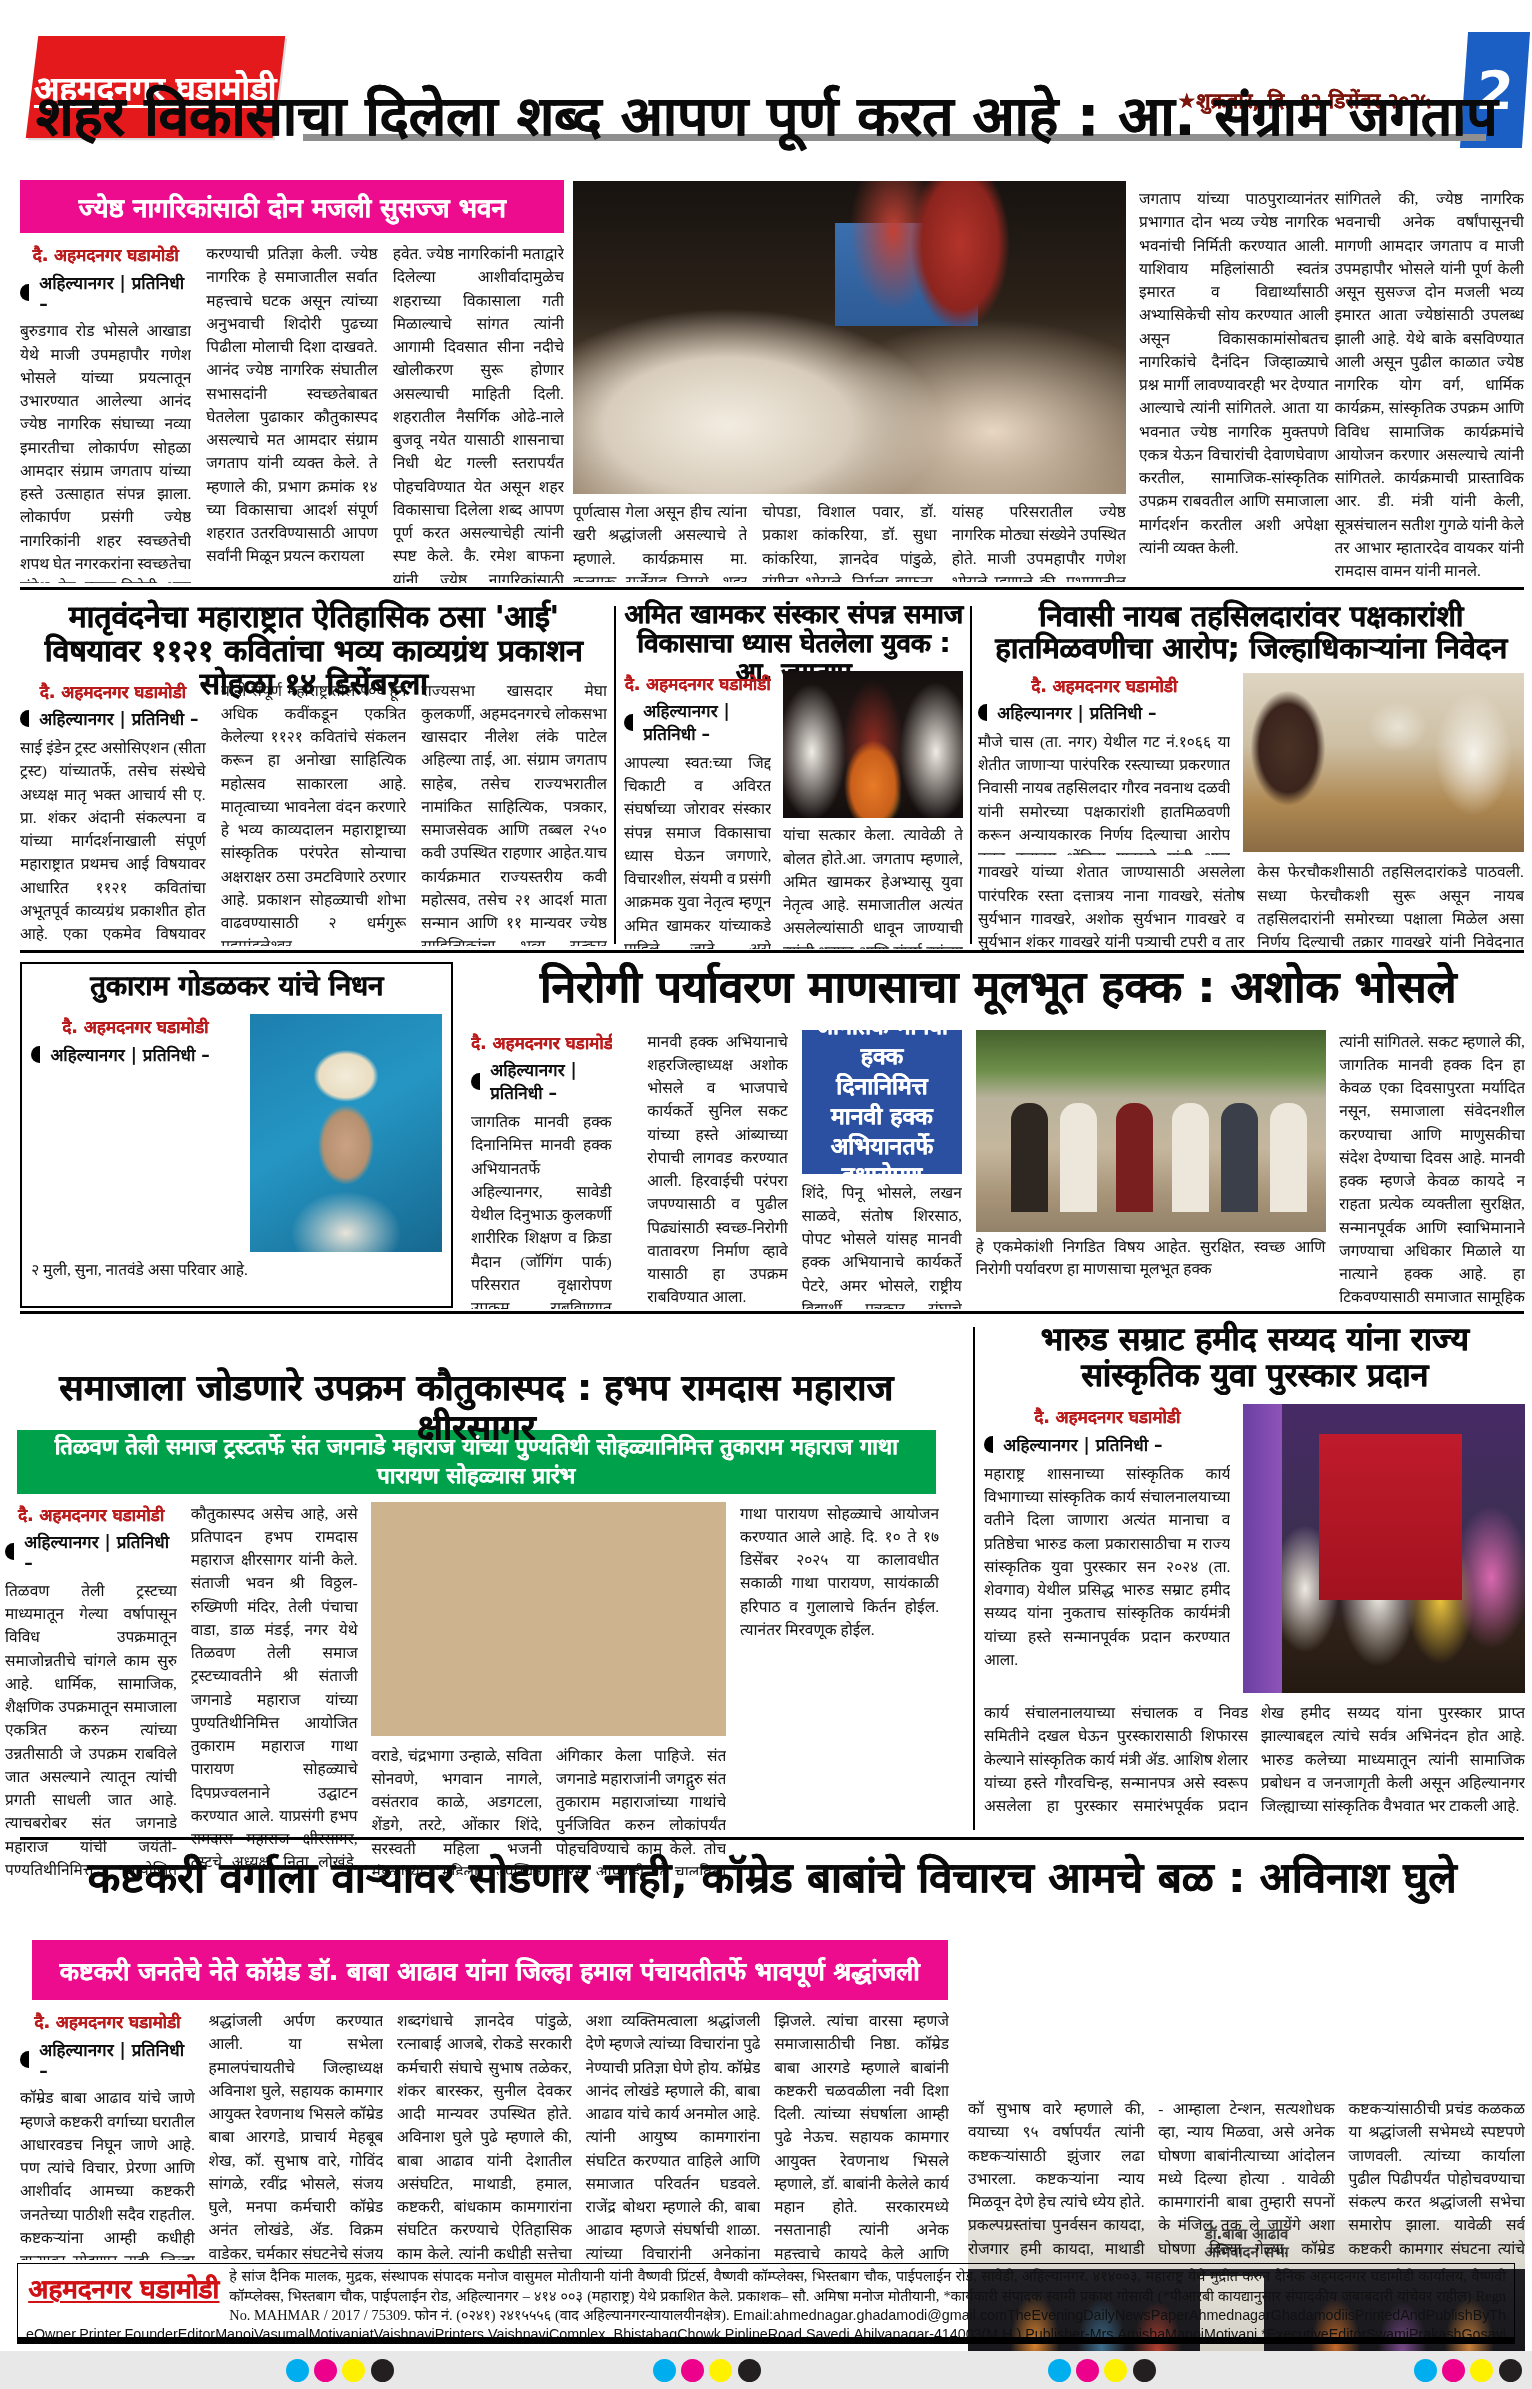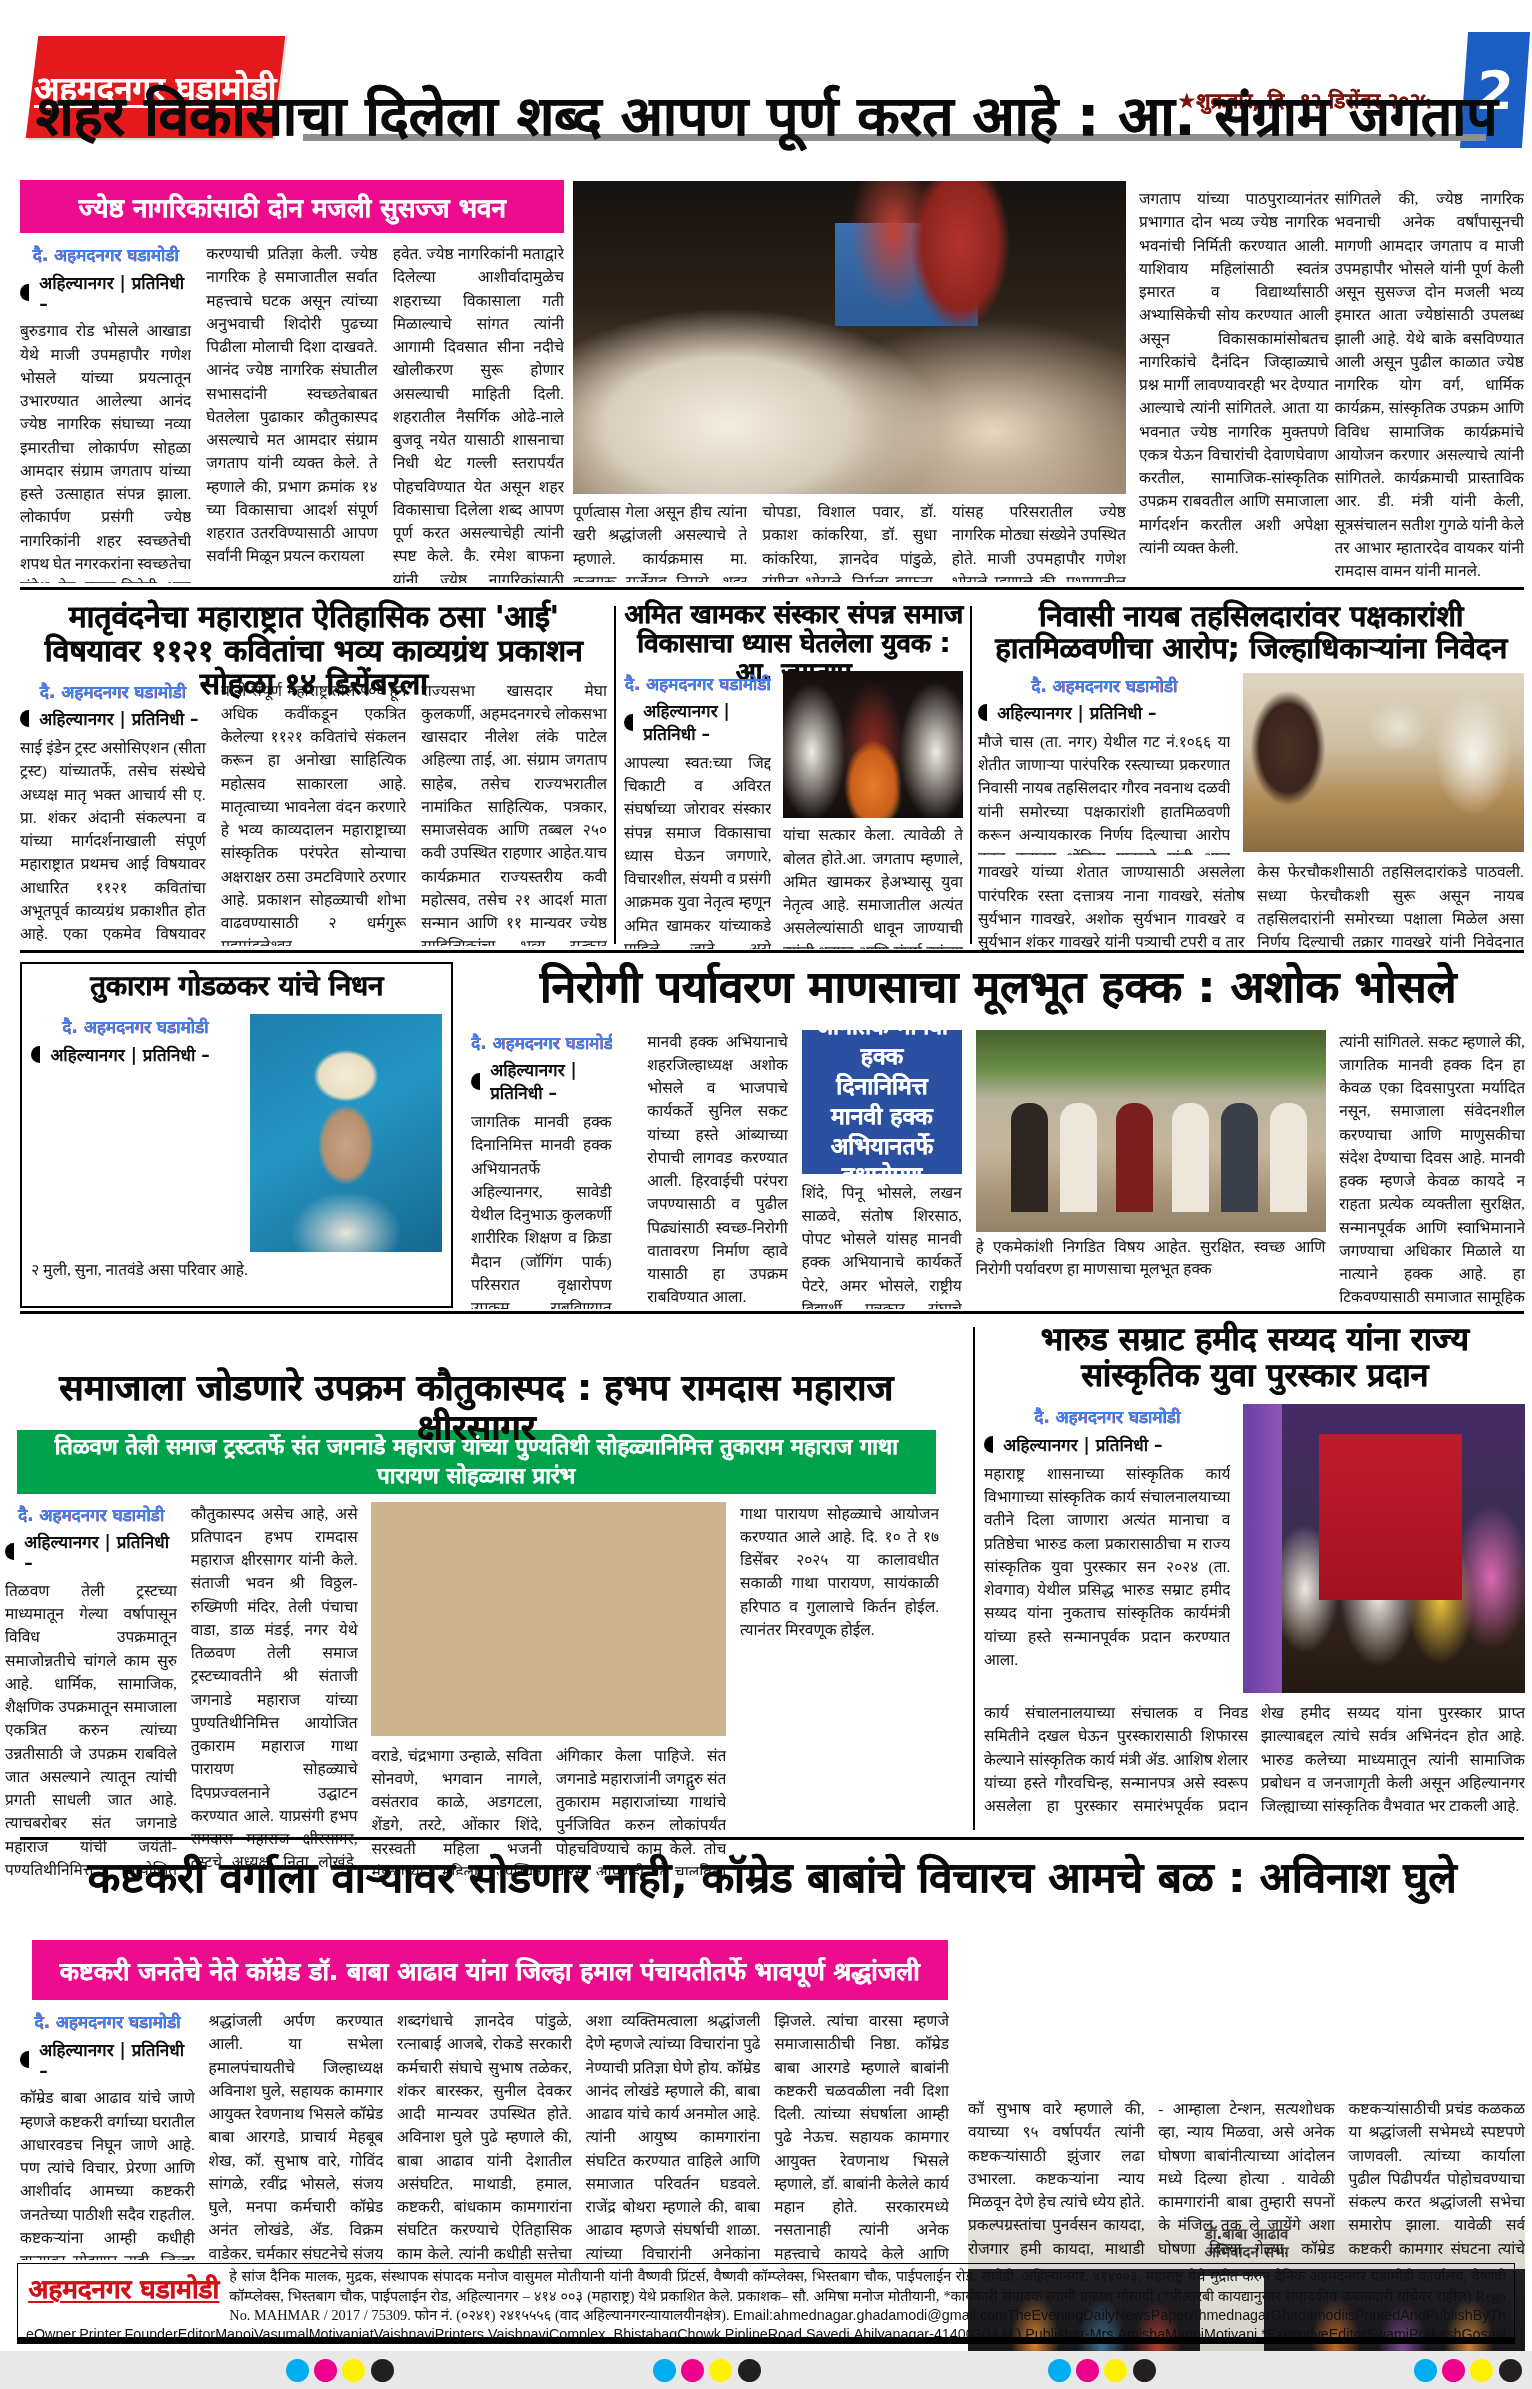--- a/index.html
+++ b/index.html
@@ -21,21 +21,21 @@
   
   .hl{font-family:"DejaVu Sans",sans-serif;font-weight:bold;color:#0a0a0a;text-align:center;
       text-shadow:0.7px 0 0 currentColor;line-height:1.12;}
   .boxhead{display:flex;align-items:center;justify-content:center;color:#fff;
       font-family:"DejaVu Sans",sans-serif;font-weight:bold;text-align:center;
       text-shadow:0.5px 0 0 currentColor;padding:2.3px 12.6px;box-sizing:border-box;}
   .pink{background:#ec0c8d;} .green{background:#00a14b;} .bluebox{background:#2b50a1;}
   .cols{display:flex;overflow:hidden;}
   .col{flex:1;overflow:hidden;}
   .body{font-size:15.5px;line-height:1.5;text-align:justify;margin:0;}
-  .dl{color:#3b82f6;font-family:"DejaVu Sans",sans-serif;font-weight:bold;font-size:17px;
+  .dl{color:#b91c1c;font-family:"DejaVu Sans",sans-serif;font-weight:bold;font-size:17px;
       text-align:center;margin:1.1px 0 4.6px;text-shadow:0.3px 0 0 #d01217;white-space:nowrap;}
   .bl{display:flex;align-items:center;gap:10px;font-family:"DejaVu Sans",sans-serif;font-weight:bold;
       font-size:17px;margin:0 0 5.7px;}
   .bullet{display:inline-block;width:9.2px;height:17px;background:#000;border-radius:9.2px 0 0 9.2px;flex:0 0 auto;}
   .hrule{background:#000;height:3.4px;}
   .vrule{background:#000;width:1.7px;}
   .photo{background:#999;overflow:hidden;position:relative;}
   .caption{font-size:15.5px;line-height:1.4;text-align:justify;margin-top:4.6px;}
   
   #lead-h{left:20px;top:86px;width:1493px;font-size:55px;}

